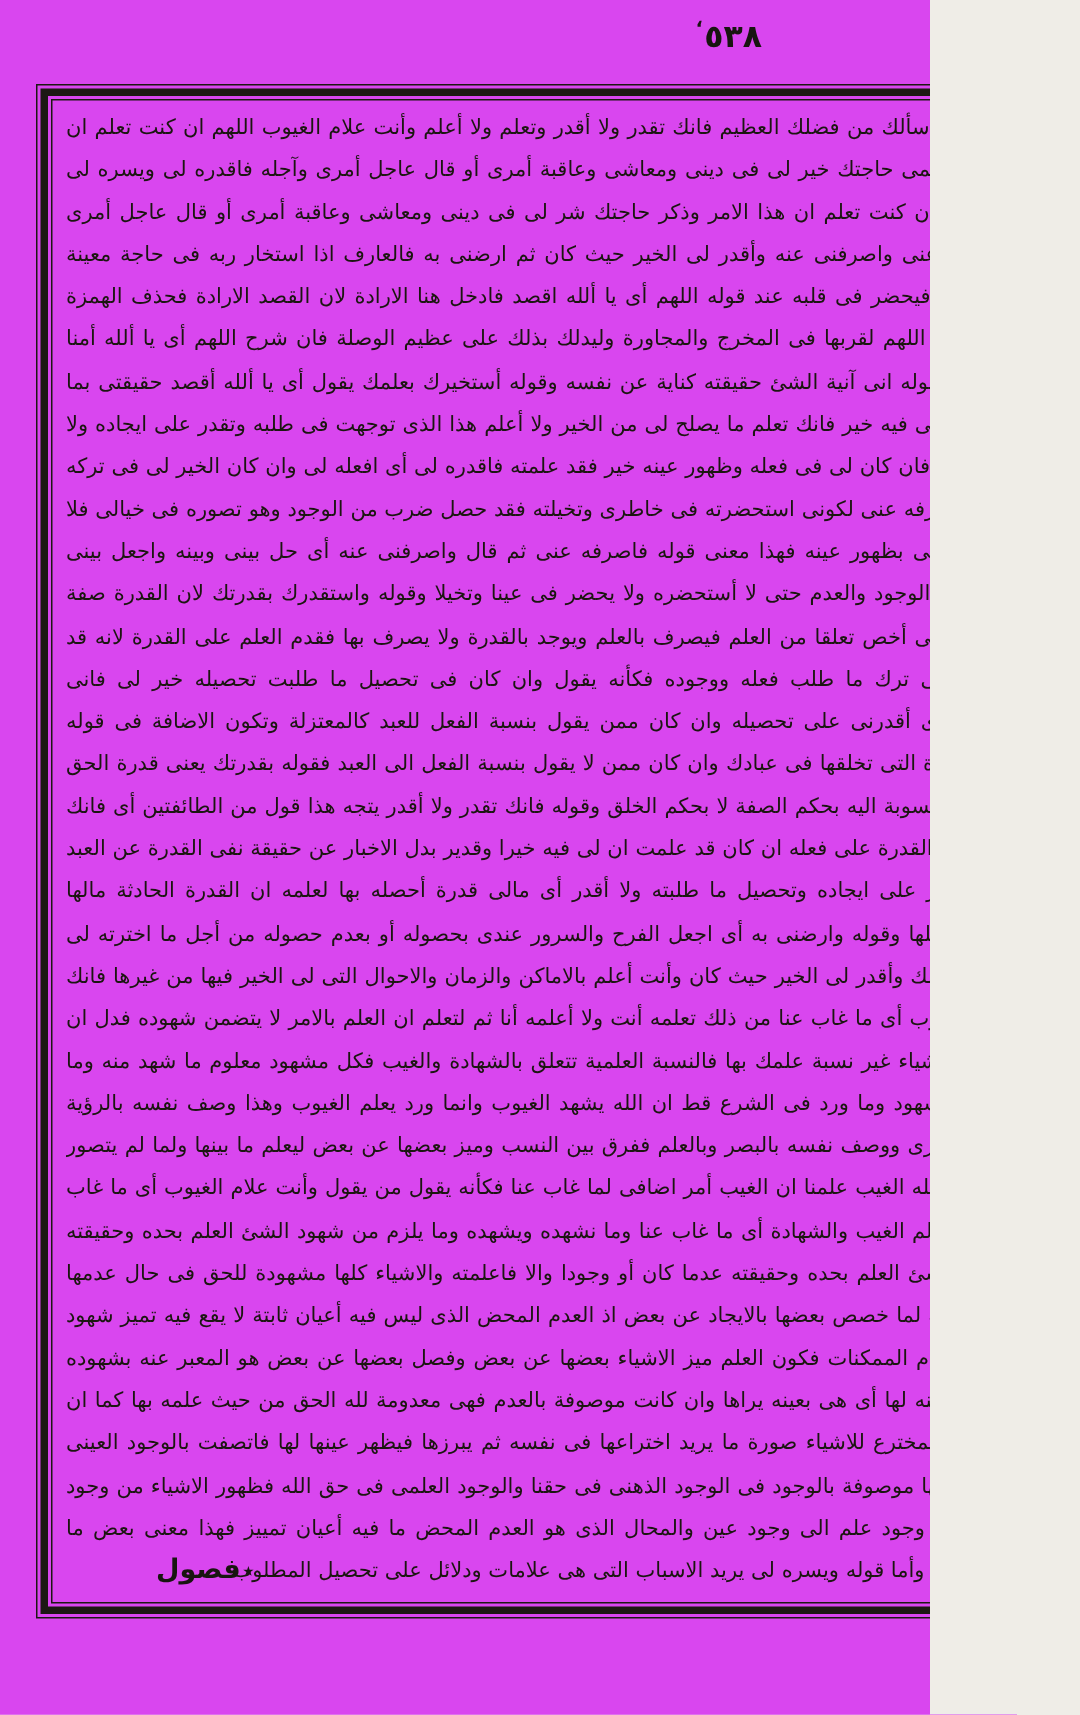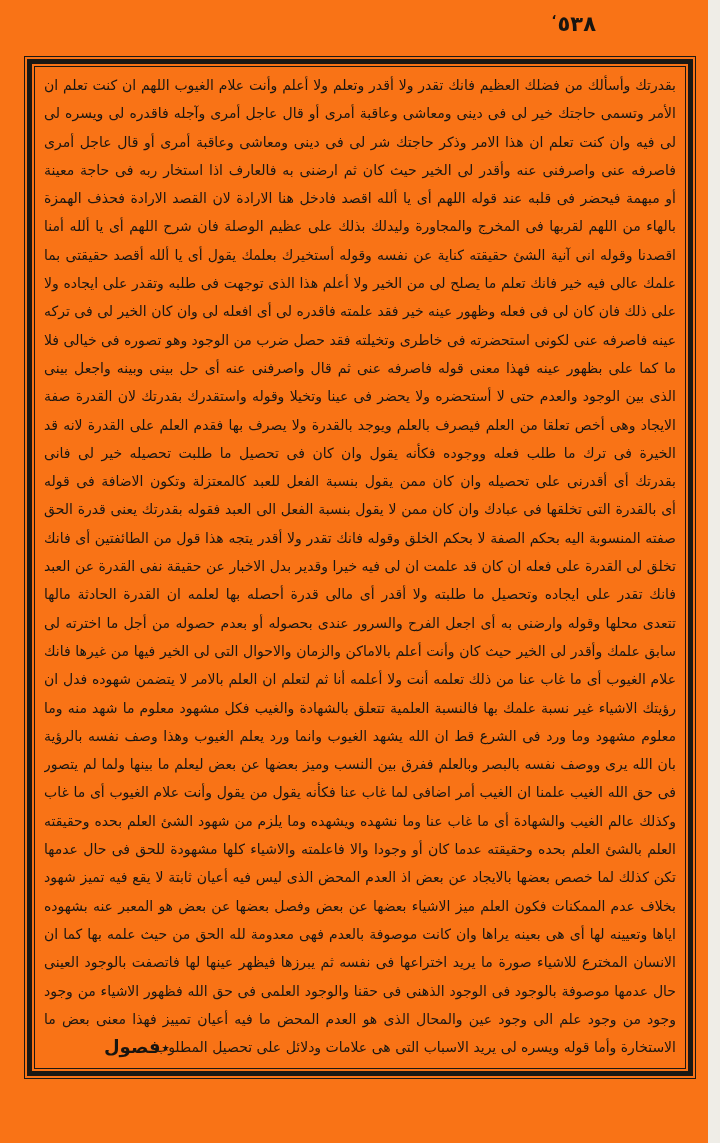--- a/index.html
+++ b/index.html
@@ -3,22 +3,22 @@
 <meta charset="utf-8">
 <style>
   html,body{margin:0;padding:0;}
   body{
     width:720px;height:1143px;
     background:#efede7;
     font-family:"DejaVu Sans",sans-serif;
   }
   .page{
     position:relative;
-    width:708px;height:1143px;
-    background:#f97316;
+    width:620px;height:1143px;
+    background:#d946ef;
     overflow:hidden;
   }
   
   .page-number{
     position:absolute;top:12px;right:112px;
     direction:ltr;
     font-weight:bold;font-size:21px;color:#181510;
     letter-spacing:1px;
   }
   .page-number .mark{font-size:13px;vertical-align:top;margin-right:1px;}

